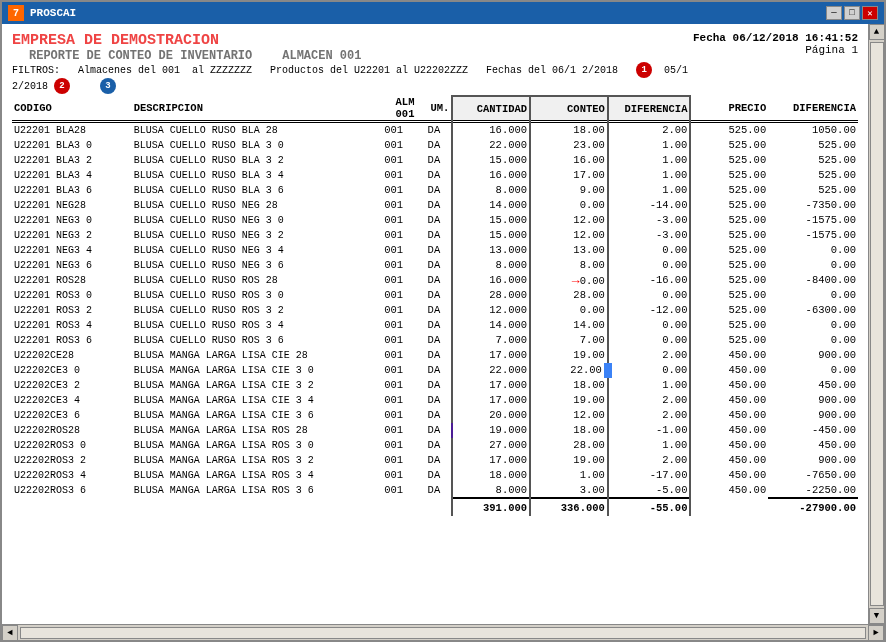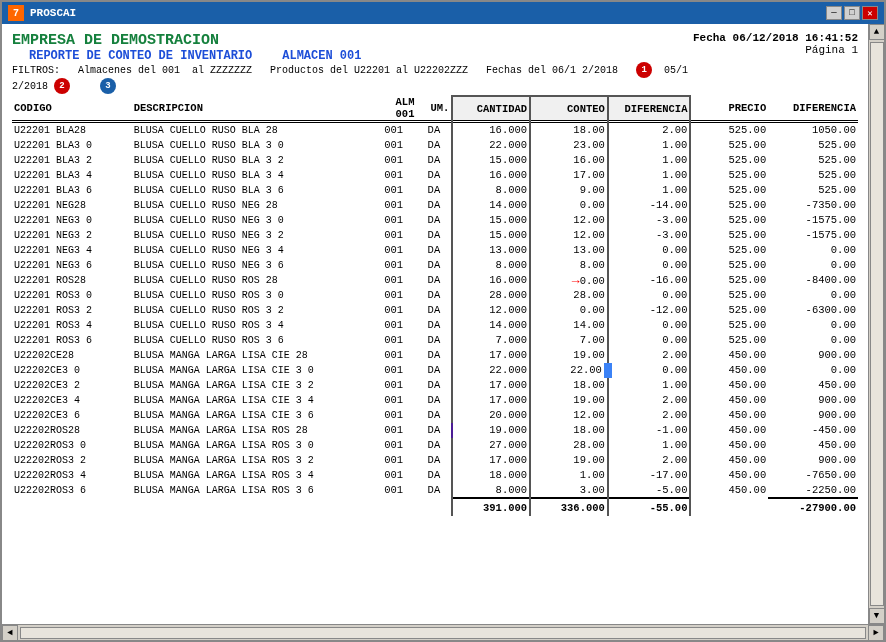--- a/index.html
+++ b/index.html
@@ -101,26 +101,26 @@
     .scroll-track {
       flex: 1;
       width: 14px;
       background: #e8e4dc;
       border: 1px solid #888;
       margin: 2px;
     }
     .company-name {
       font-size: 15px;
       font-weight: bold;
-      color: #15803d;
+      color: #ef4444;
     }
     .report-title {
       font-size: 12px;
       font-weight: bold;
-      color: #1d4ed8;
+      color: #737373;
       display: flex;
       gap: 30px;
       padding-left: 17px;
     }
     .filters-line {
       font-size: 10px;
       color: #000;
     }
     .header-row {
       display: flex;

